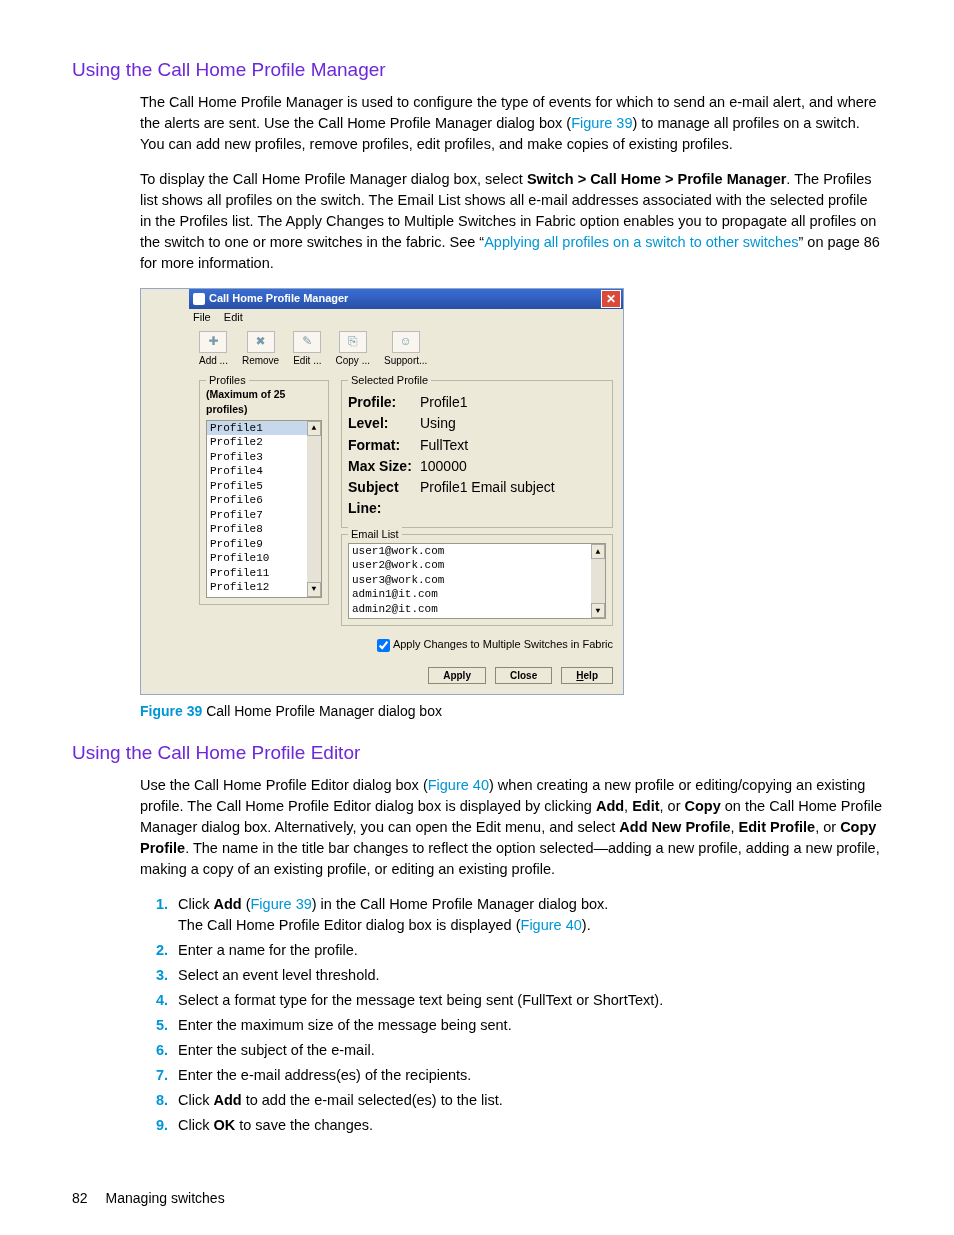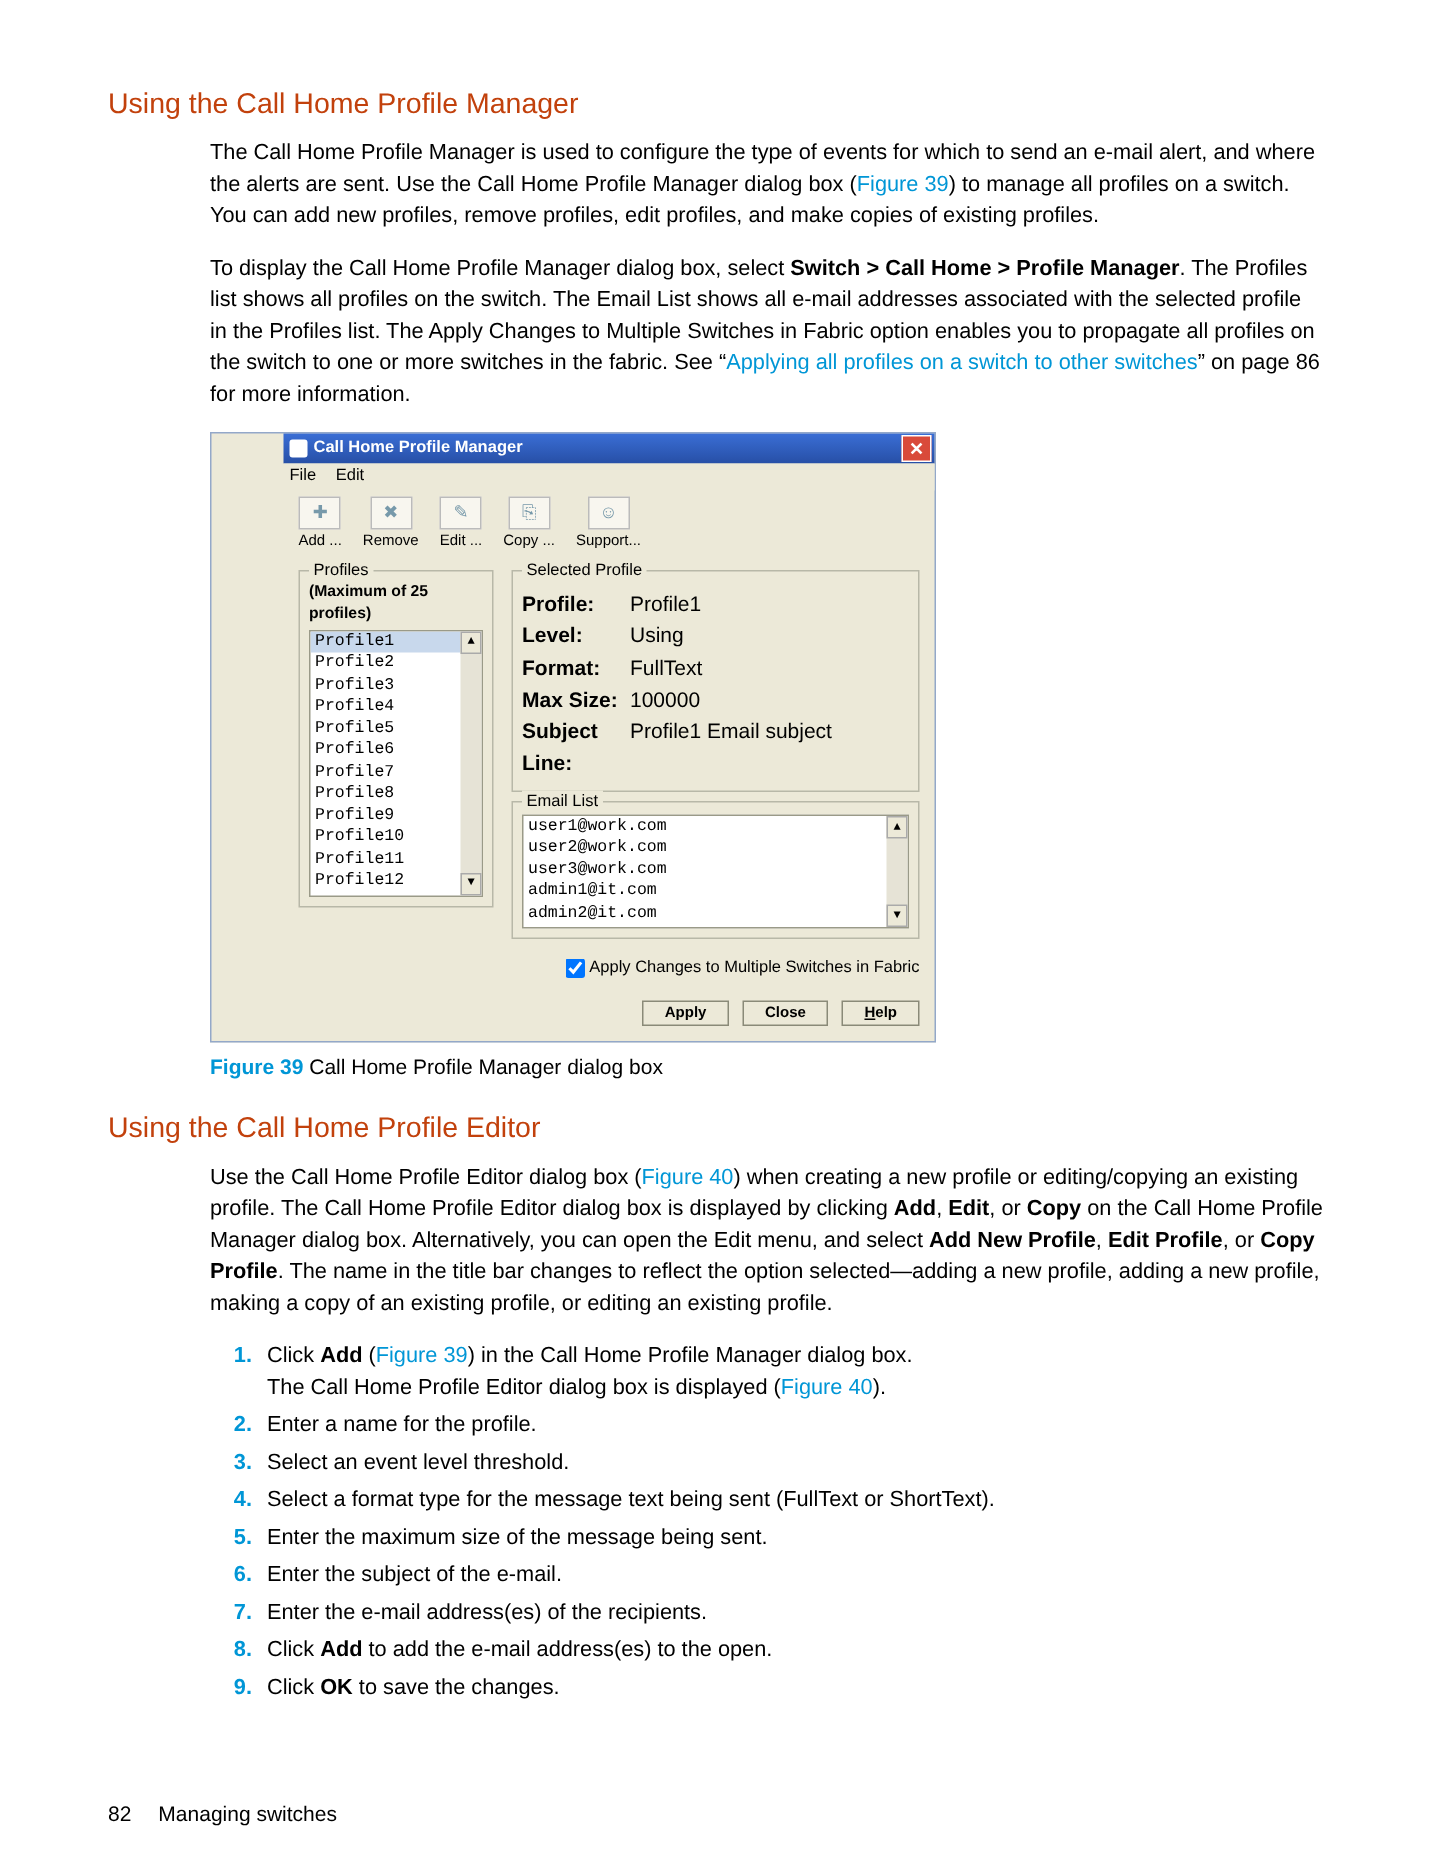--- a/index.html
+++ b/index.html
@@ -13,35 +13,35 @@
   .page {
     width: 954px;
     padding: 56px 72px 40px 72px;
     box-sizing: border-box;
     position: relative;
     min-height: 1235px;
   }
   h2 {
     font-family: Arial, Helvetica, sans-serif;
     font-weight: normal;
-    color: #c2410c;
+    color: #6d28d9;
     font-size: 19px;
     margin: 0 0 8px 0;
   }
   p {
     margin: 0 0 14px 0;
     padding-left: 68px;
   }
   .link { color: #0096d6; }
   .figcap { padding-left: 68px; margin: 6px 0 18px 0; font-size: 14px; }
   .figcap .lbl { color: #0096d6; font-weight: bold; }
   ol.steps { padding-left: 100px; margin: 6px 0 14px 0; }
   ol.steps li { margin: 4px 0; padding-left: 6px; }
   ol.steps li::marker { color: #0096d6; font-weight: bold; }
-  .footer { position: absolute; bottom: 16px; left: 72px; font-size: 14px; }
+  .footer { position: absolute; bottom: 27px; left: 72px; font-size: 14px; }
   .footer .pn { margin-right: 18px; }
 
   
   .dialog-wrap { padding-left: 68px; margin-bottom: 4px; }
   .dialog {
     width: 434px;
     border: 1px solid #93a8c9;
     background: #ece9d8;
     font-family: Tahoma, Arial, sans-serif;
     font-size: 11px;
@@ -281,21 +281,21 @@
     <li>
       <span>Click </span><b>Add</b><span> (</span><span class="link">Figure 39</span><span>) in the Call Home Profile Manager dialog box.</span><br>
       <span>The Call Home Profile Editor dialog box is displayed (</span><span class="link">Figure 40</span><span>).</span>
     </li>
     <li>Enter a name for the profile.</li>
     <li>Select an event level threshold.</li>
     <li>Select a format type for the message text being sent (FullText or ShortText).</li>
     <li>Enter the maximum size of the message being sent.</li>
     <li>Enter the subject of the e-mail.</li>
     <li>Enter the e-mail address(es) of the recipients.</li>
-    <li><span>Click </span><b>Add</b><span> to add the e-mail address(es) to the open.</span></li>
+    <li><span>Click </span><b>Add</b><span> to add the e-mail selected(es) to the list.</span></li>
     <li><span>Click </span><b>OK</b><span> to save the changes.</span></li>
   </ol>
 
   <div class="footer">
     <span class="pn">82</span><span>Managing switches</span>
   </div>
 
 </div>
 
 </body></html>

